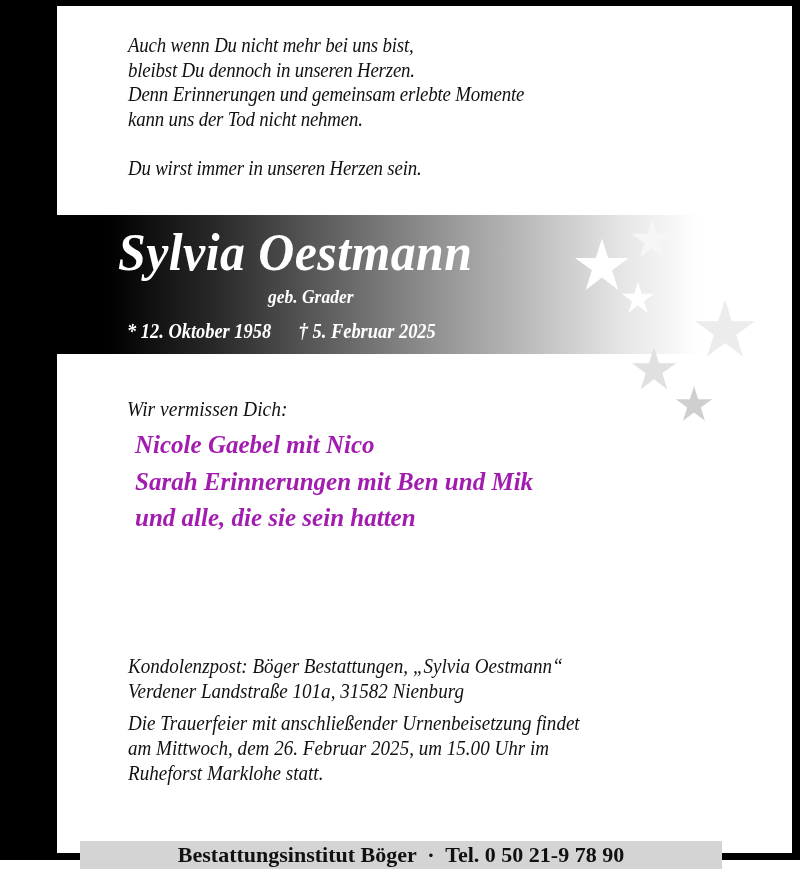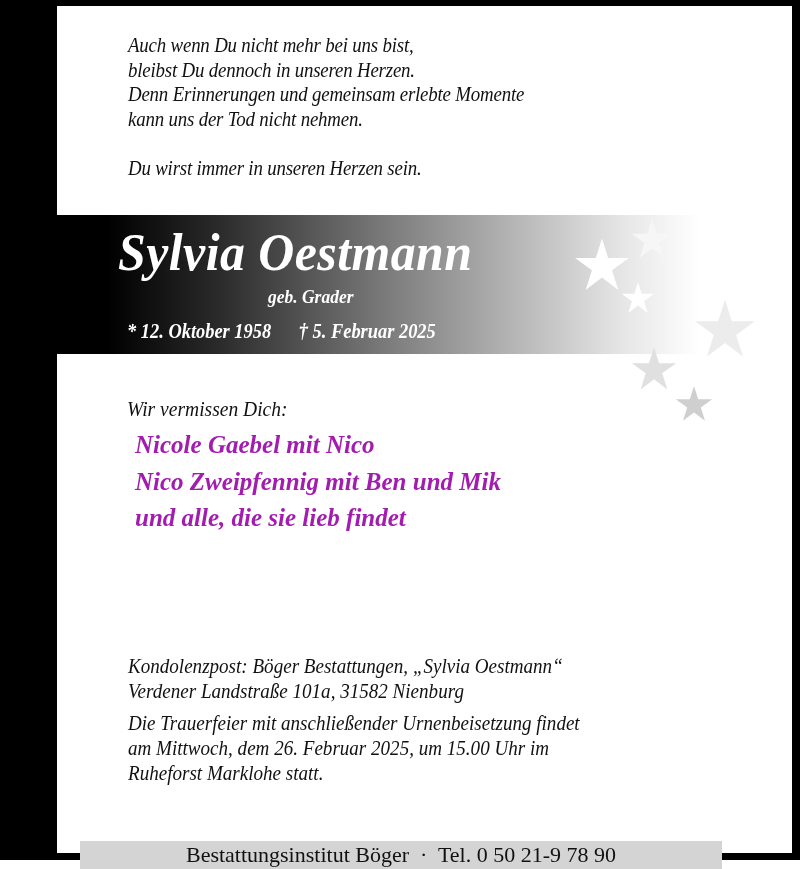--- a/index.html
+++ b/index.html
@@ -37,21 +37,21 @@
   .mourners { position:absolute; left:127px; top:427px; font-style:italic; font-weight:bold;
               font-size:25px; line-height:36.5px; color:#a21caf;margin-left:8px; }
 
   
   .info { position:absolute; left:128px; top:654px; font-style:italic; font-size:20.5px; line-height:25px;
           color:#111; width:625px; transform:scaleX(0.93); transform-origin:left top; }
   .info .p2 { margin-top:7px; }
 
   
   .footer { position:absolute; left:80px; top:841px; width:642px; height:28px; background:#d4d4d4;
-            font-weight:normal; font-size:22px; line-height:28px; color:#111; text-align:center; white-space:pre; }
+            font-weight:bold; font-size:22px; line-height:28px; color:#111; text-align:center; white-space:pre; }
 </style>
 </head>
 <body>
 
 <div class="left-bar"></div>
 <div class="top-bar"></div>
 <div class="right-bar"></div>
 <div class="paper"></div>
 
 <div class="poem">
@@ -83,22 +83,22 @@
 <svg class="star" style="left:631px;top:347px" width="46" height="44" viewBox="0 0 100 95">
     <polygon points="50,0 61,35 98,35 68,57 79,92 50,70 21,92 32,57 2,35 39,35" fill="#e0e0e0"></polygon>
   </svg>
 <svg class="star" style="left:675px;top:386px" width="38" height="36" viewBox="0 0 100 95">
     <polygon points="50,0 61,35 98,35 68,57 79,92 50,70 21,92 32,57 2,35 39,35" fill="#cfcfcf"></polygon>
   </svg>
 
 <div class="miss">Wir vermissen Dich:</div>
 <div class="mourners">
   <div>Nicole Gaebel mit Nico</div>
-  <div>Nico Zweipfennig mit Ben und Mik</div>
-  <div>und alle, die sie lieb findet</div>
+  <div>Sarah Erinnerungen mit Ben und Mik</div>
+  <div>und alle, die sie sein hatten</div>
 </div>
 
 <div class="info">
   <div>
     <div>Kondolenzpost: Böger Bestattungen, „Sylvia Oestmann“</div>
     <div>Verdener Landstraße 101a, 31582 Nienburg</div>
   </div>
   <div class="p2">
     <div>Die Trauerfeier mit anschließender Urnenbeisetzung findet</div>
     <div>am Mittwoch, dem 26. Februar 2025, um 15.00 Uhr im</div>

